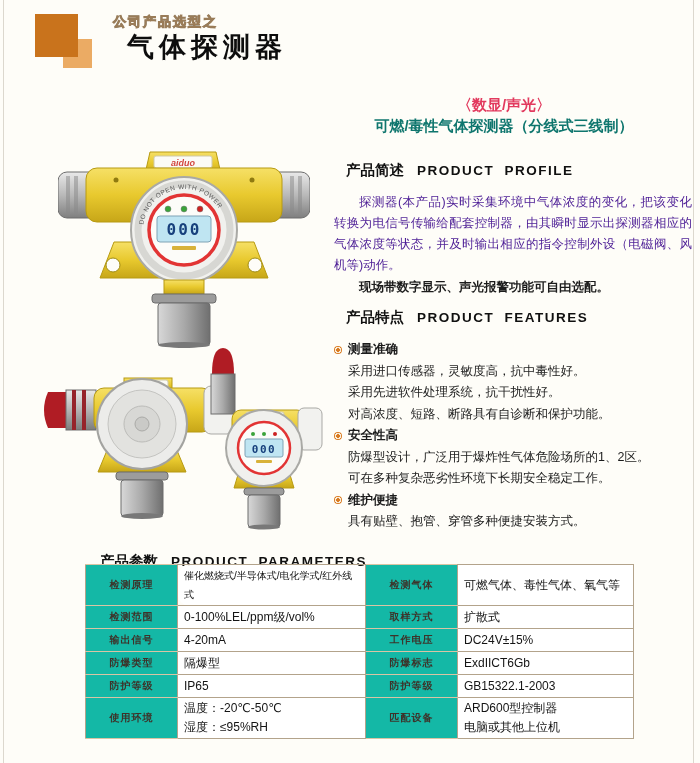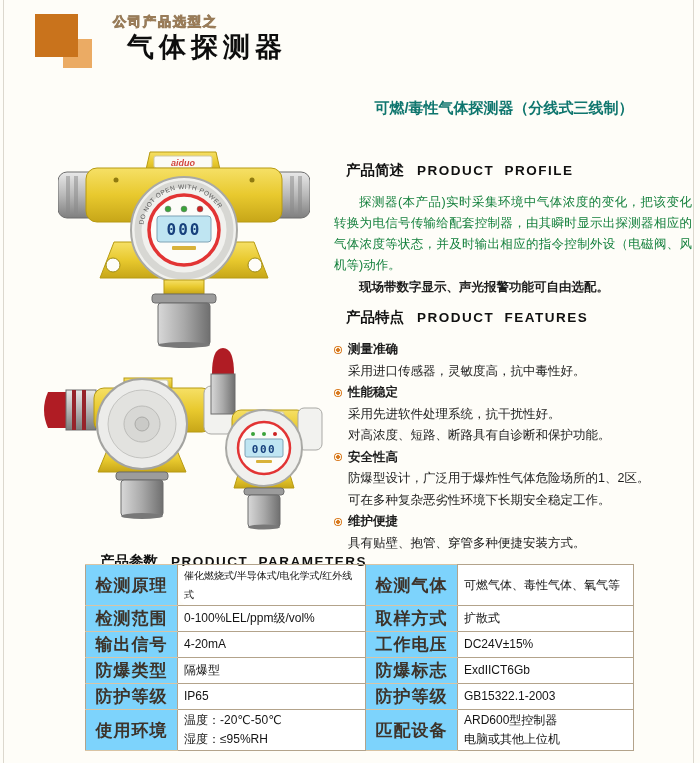--- a/index.html
+++ b/index.html
@@ -31,59 +31,60 @@
   
   .img-top    { position:absolute; left:58px;  top:138px; }
   .img-bottom { position:absolute; left:36px;  top:340px; }
 
   
   .right-col { position:absolute; left:334px; top:149px; width:358px; }
   .sec-heading { font-size:14.5px; font-weight:bold; color:#101010; margin:12px; white-space:nowrap; }
   .sec-heading .en { margin-left:13px; letter-spacing:1.5px; word-spacing:5px; font-size:13.5px; }
   .profile-para {
     margin:7px 0 0; font-size:12.5px; line-height:21px; text-align:justify;
-    text-indent:2em; color:#15803d;
+    text-indent:2em; color:#4c1d95;
   }
   .profile-highlight { margin:0; font-size:12.5px; line-height:22px; font-weight:bold; text-indent:2em; }
   .features-heading { margin-top:10px; }
   .feature-list { margin-top:5px; }
   .f-title-row { display:flex; align-items:center; font-size:12.5px; line-height:21.5px; font-weight:bold; }
   .bullet {
     width:8px; height:8px; border-radius:50%; margin-right:6px; flex:0 0 auto;
     background:radial-gradient(circle,#d97b22 0 2px,#f9ecd9 2px 3px,#d97b22 3px 4px);
   }
   .f-line { padding-left:14px; font-size:12.5px; line-height:21.5px; }
 
   
   .params-heading { position:absolute; left:88px; top:540px; }
   table.params {
     position:absolute; left:85px; top:564px; width:548px;
     border-collapse:collapse; table-layout:fixed; font-size:12px;
   }
   .params td { border:1px solid #b3a38b; padding:1px 6px; height:20px; vertical-align:middle; }
   .params td.lbl {
-    background:#7dd3fc; text-align:center; font-weight:bold; color:#3d332a;
-    font-size:17px; letter-spacing:1px; border-color:#d9c4a4 #b3a38b;
+    background:#14b8a6; text-align:center; font-weight:bold; color:#3d332a;
+    font-size:10px; letter-spacing:1px; border-color:#d9c4a4 #b3a38b;
   }
   .params td.val { background:#ffffff; color:#141414; white-space:pre-line; line-height:19px; }
   .params td.v-sm { font-size:10px;border-radius:12px; }
   .col-l { width:92px; } .col-v1 { width:188px; } .col-v2 { width:176px; }
 </style>
 </head>
 <body>
 
 <div class="edge left"></div>
 <div class="edge right"></div>
 
 <div class="sq-dark"></div>
 <div class="sq-light"></div>
 <div class="watermark">公司产品选型之</div>
 <div class="main-title">气体探测器</div>
 
 <div class="subtitle">
+  <div class="l1">〈数显/声光〉</div>
   <div class="l2">可燃/毒性气体探测器（分线式三线制）</div>
 </div>
 
 <div class="img-top">
 <svg width="252" height="212" viewBox="0 0 252 212">
   <defs>
     <linearGradient id="mg1" x1="0" y1="0" x2="0" y2="1">
       <stop offset="0" stop-color="#e9e9e9"></stop>
           <stop offset="0.5" stop-color="#b9b9b9"></stop>
           <stop offset="1" stop-color="#7f7f7f"></stop>
@@ -215,24 +216,20 @@
   </h2>
   <div class="feature-list">
     <div class="f-item">
       <div class="f-title-row">
           <span class="bullet"></span>
           <span>测量准确</span>
         </div>
       <div class="f-line">采用进口传感器，灵敏度高，抗中毒性好。</div>
     </div>
     <div class="f-item">
-      <div class="f-title-row">
-          <span class="bullet"></span>
-          <span>性能稳定</span>
-        </div>
       <div class="f-line">采用先进软件处理系统，抗干扰性好。</div>
       <div class="f-line">对高浓度、短路、断路具有自诊断和保护功能。</div>
     </div>
     <div class="f-item">
       <div class="f-title-row">
           <span class="bullet"></span>
           <span>安全性高</span>
         </div>
       <div class="f-line">防爆型设计，广泛用于爆炸性气体危险场所的1、2区。</div>
       <div class="f-line">可在多种复杂恶劣性环境下长期安全稳定工作。</div>

